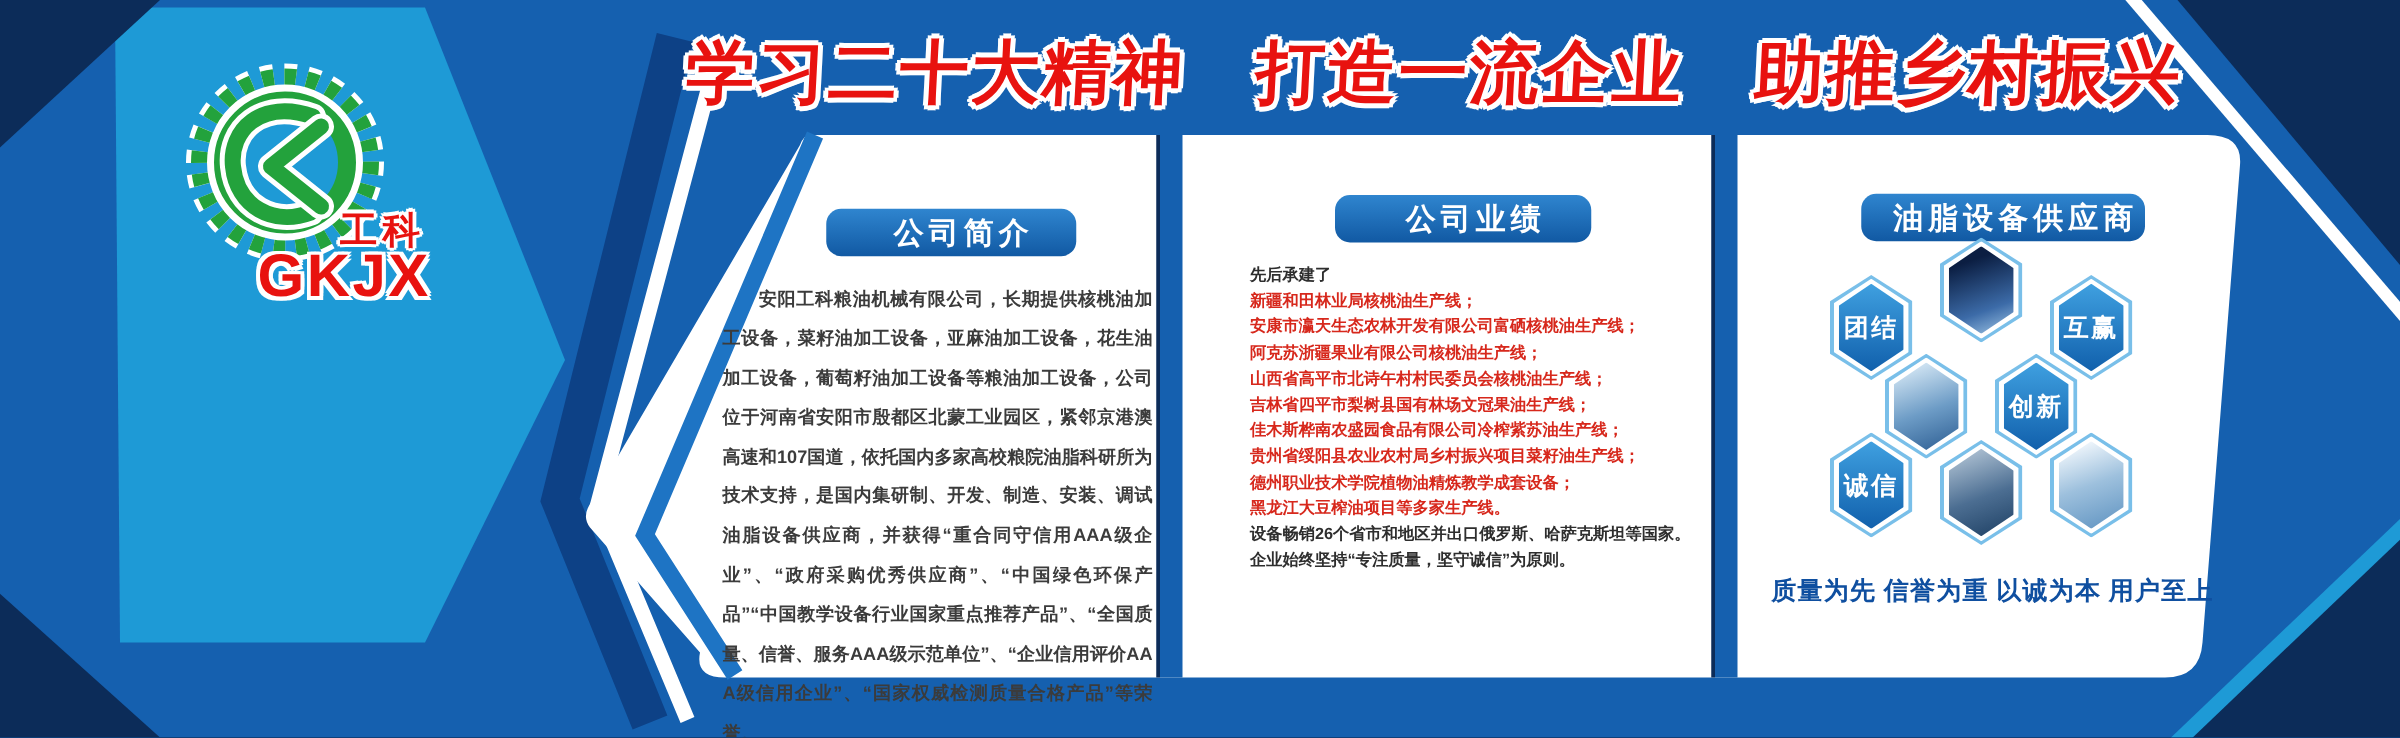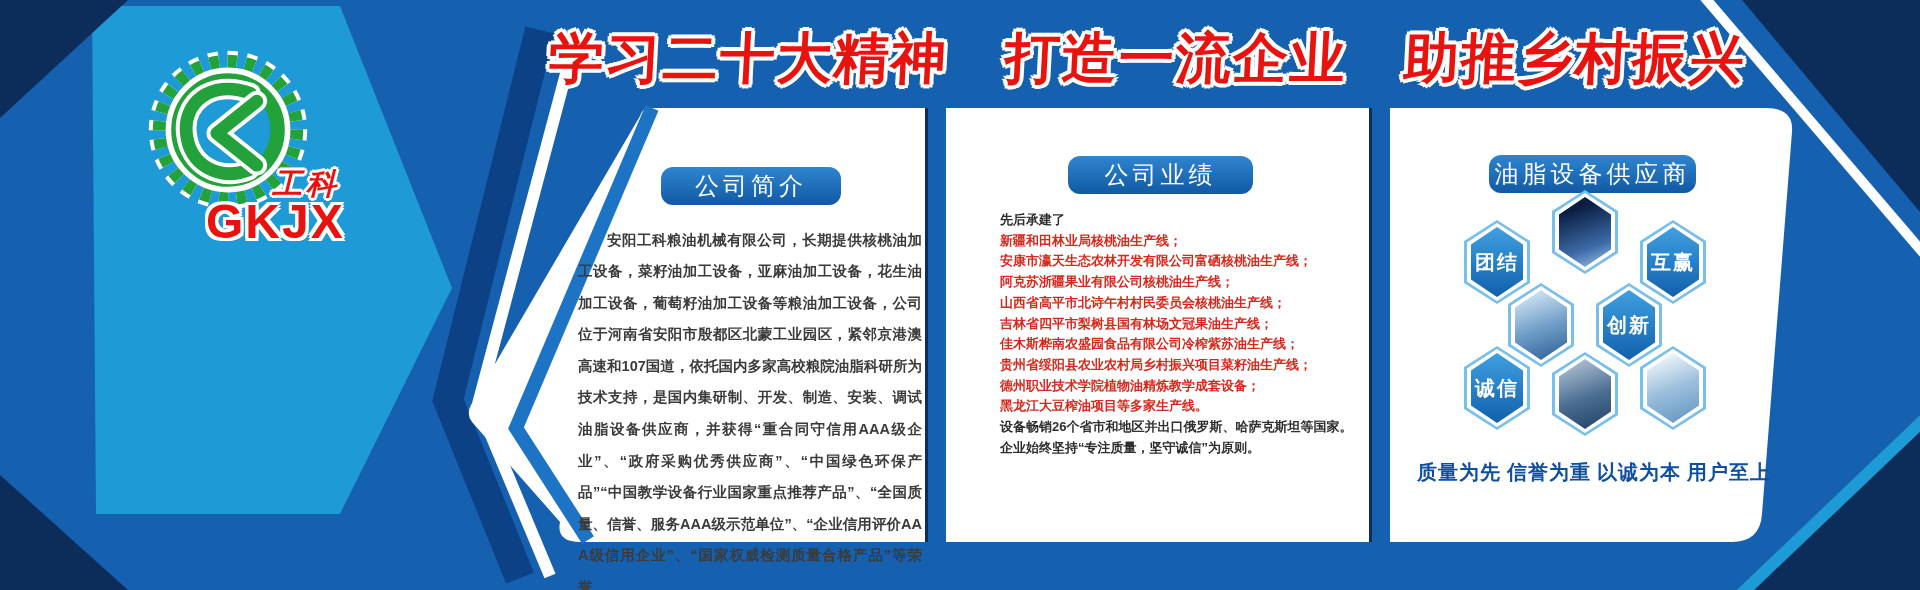--- a/index.html
+++ b/index.html
@@ -5,36 +5,36 @@
   html,body{margin:0;padding:0;background:#0a2248;}
   #stage{position:relative;width:1920px;height:590px;overflow:hidden;
          background:#1560af;font-family:"Liberation Sans","DejaVu Sans",sans-serif;}
   #bg-svg{position:absolute;left:0;top:0;z-index:0;}
 
   
   #logo{position:absolute;left:110px;top:30px;width:300px;height:260px;z-index:3;}
   #gear-wrap{position:absolute;left:38px;top:20px;width:160px;height:160px;}
   .logo-cn{position:absolute;left:162px;top:134px;font-size:30px;font-weight:900;color:#e8120f;
            letter-spacing:4px;
-           text-shadow:-2px -2px 0 #fff,2px -2px 0 #fff,-2px 2px 0 #fff,2px 2px 0 #fff,0 -3px 0 #fff,0 3px 0 #fff,-3px 0 0 #fff,3px 0 0 #fff;font-style:italic;}
+           text-shadow:-2px -2px 0 #fff,2px -2px 0 #fff,-2px 2px 0 #fff,2px 2px 0 #fff,0 -3px 0 #fff,0 3px 0 #fff,-3px 0 0 #fff,3px 0 0 #fff;}
   .logo-en{position:absolute;left:52px;top:164px;font-size:48px;font-weight:700;color:#e8120f;
            letter-spacing:2px;
            text-shadow:-3px -3px 0 #fff,3px -3px 0 #fff,-3px 3px 0 #fff,3px 3px 0 #fff,0 -3px 0 #fff,0 3px 0 #fff,-3px 0 0 #fff,3px 0 0 #fff;padding-left:44px;}
 
   
   .main-title{position:absolute;left:540px;top:22px;width:1215px;z-index:3;text-align:center;
               white-space:nowrap;font-size:55px;font-weight:900;color:#e8120f;letter-spacing:2px;
               transform:skewX(-3deg);
               text-shadow:-3px -3px 0 #fff,3px -3px 0 #fff,-3px 3px 0 #fff,3px 3px 0 #fff,0 -4px 0 #fff,0 4px 0 #fff,-4px 0 0 #fff,4px 0 0 #fff;}
 
   
   .badge{position:absolute;z-index:4;height:38px;border-radius:12px;
          background:linear-gradient(180deg,#2f85cf,#1159a3);
-         color:#fff;font-weight:400;font-size:24px;letter-spacing:4px;
-         display:flex;align-items:center;justify-content:center;}
+         color:#fff;font-weight:700;font-size:24px;letter-spacing:4px;
+         display:flex;align-items:center;justify-content:center;padding-left:20px;}
   #badge-intro{left:661px;top:167px;width:180px;}
   #badge-achv{left:1068px;top:156px;width:185px;}
   #badge-supplier{left:1489px;top:155px;width:207px;}
 
   
   #intro-body{position:absolute;left:578px;top:210px;width:344px;z-index:4;
               font-size:14.5px;line-height:31.6px;font-weight:600;color:#3b3b3b;
               text-align:justify;text-indent:2em;word-break:break-all;}
 
   

